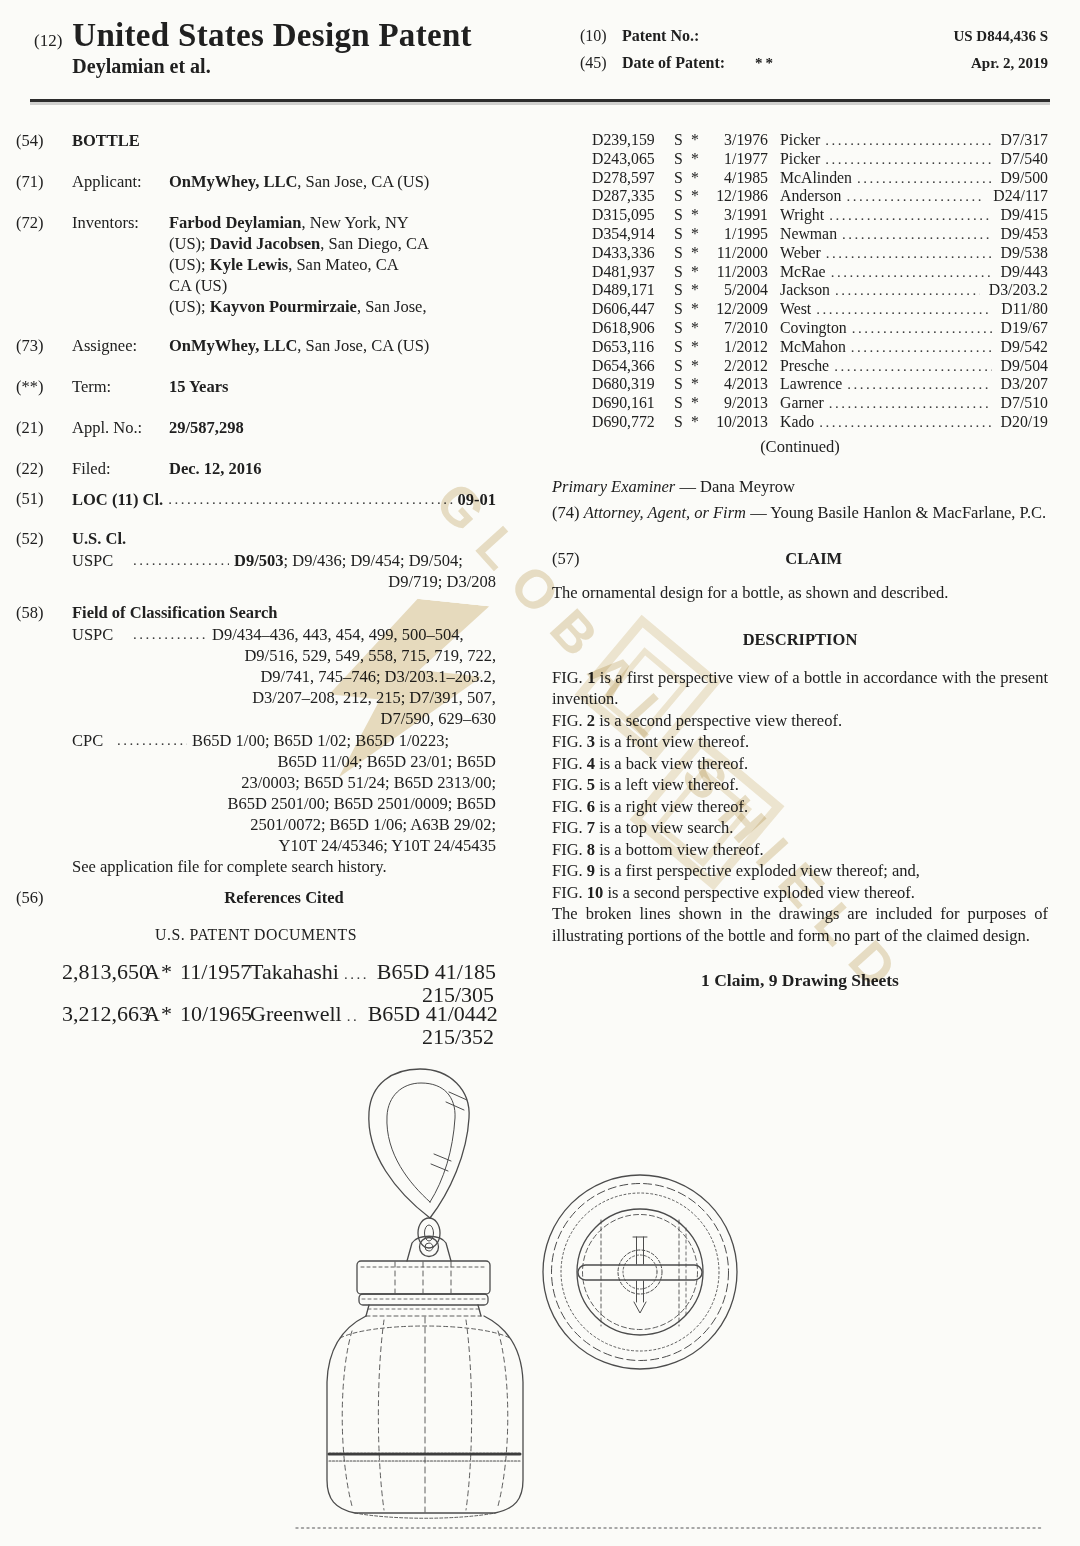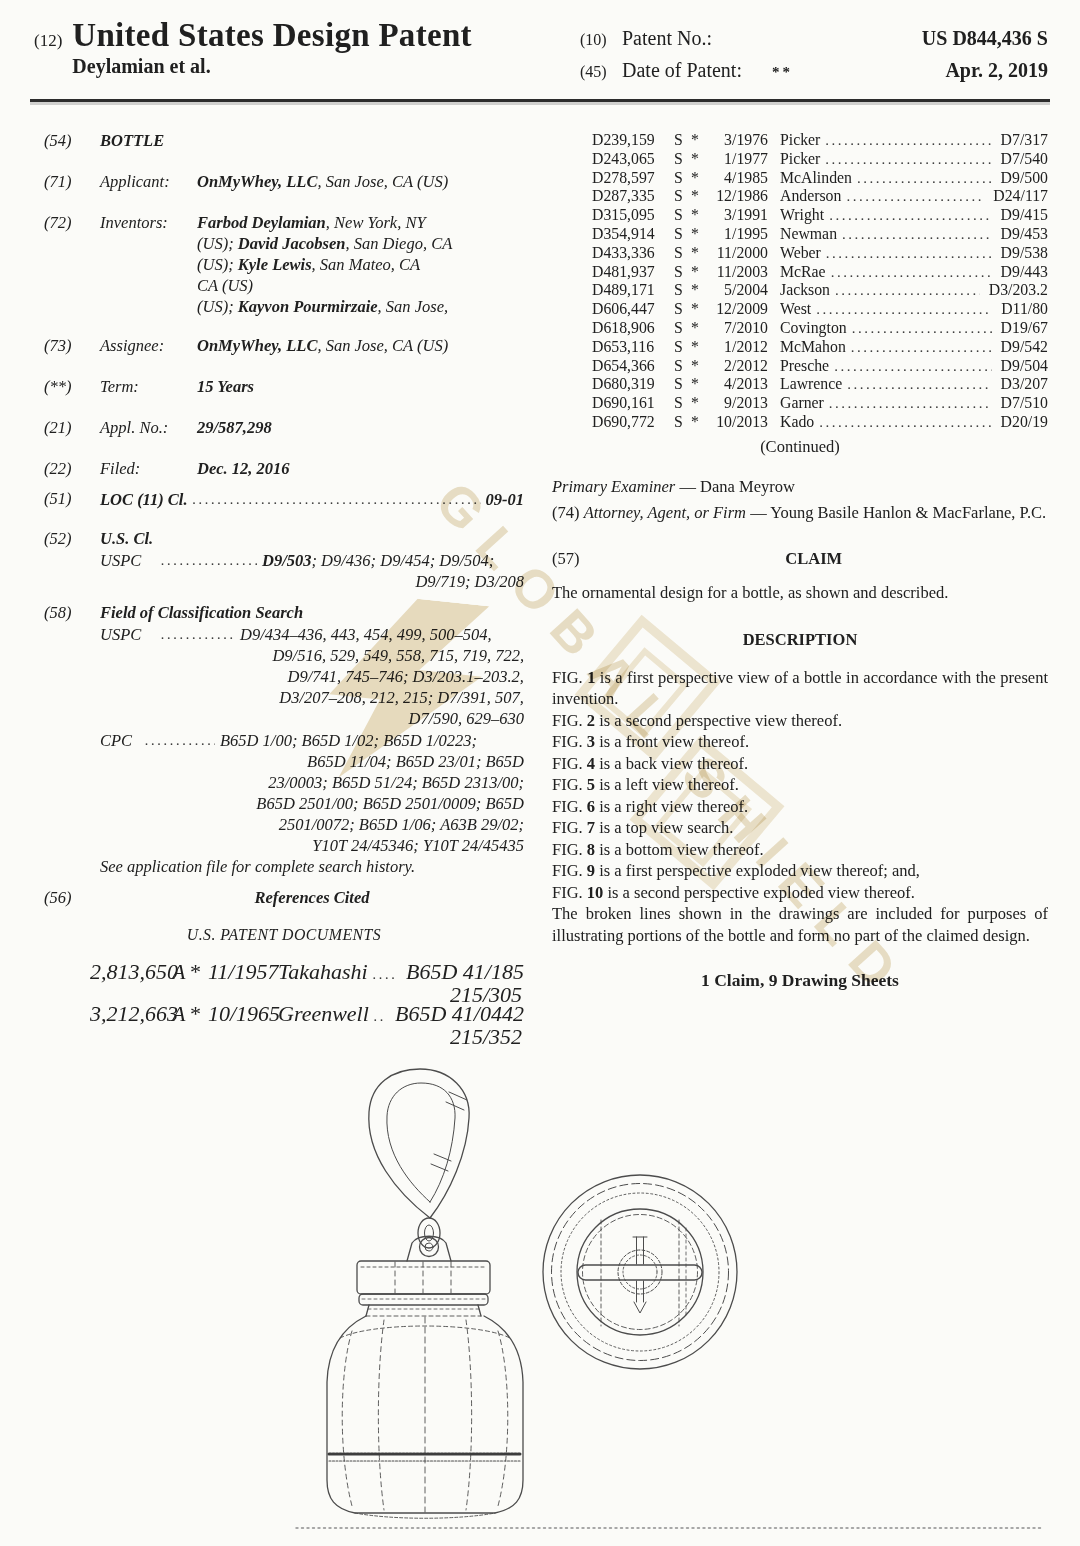--- a/index.html
+++ b/index.html
@@ -8,28 +8,28 @@
 
   
   .hdr{position:absolute;left:34px;top:18px;width:1014px;display:flex;justify-content:space-between;z-index:2;}
   .hdr-main{display:flex;gap:10px;}
   .kindnum{font-size:17px;padding-top:13px;}
   .title{font-size:33px;font-weight:bold;line-height:1.04;margin:0;letter-spacing:.3px;}
   .byline{font-size:20px;font-weight:bold;margin-top:3px;}
   .hdr-meta{width:468px;padding-top:9px;}
   .meta-row{display:flex;align-items:baseline;margin-bottom:9px;}
   .meta-num{font-size:16px;width:42px;flex:none;}
-  .meta-label{font-size:20px;font-weight:normal;}
+  .meta-label{font-size:16px;font-weight:bold;}
   .meta-stars{font-size:15px;font-weight:bold;letter-spacing:3px;margin-left:30px;}
-  .meta-value{margin-left:auto;font-size:20px;font-weight:bold;white-space:nowrap;}
+  .meta-value{margin-left:auto;font-size:15px;font-weight:bold;white-space:nowrap;}
   .rule{position:absolute;left:30px;top:99px;width:1020px;height:3px;background:#2c2c2c;
         box-shadow:0 3px 0 rgba(130,130,130,.35);z-index:2;}
 
   
-  .col-l{position:absolute;left:44px;top:130px;width:480px;font-size:16.5px;line-height:21px;z-index:2;font-style:italic;}
+  .col-l{position:absolute;left:16px;top:130px;width:480px;font-size:16.5px;line-height:21px;z-index:2;}
   .col-r{position:absolute;left:552px;top:131px;width:496px;font-size:16.5px;line-height:21.5px;z-index:2;}
 
   .field{display:grid;grid-template-columns:56px 1fr;margin-bottom:20px;}
   .fnum{white-space:nowrap;}
   .fbody{min-width:0;}
   .lv{display:flex;}
   .flabel{width:97px;flex:none;}
   .fval{flex:1;min-width:0;}
   .b{font-weight:bold;}
   .mb8{margin-bottom:8px;}

